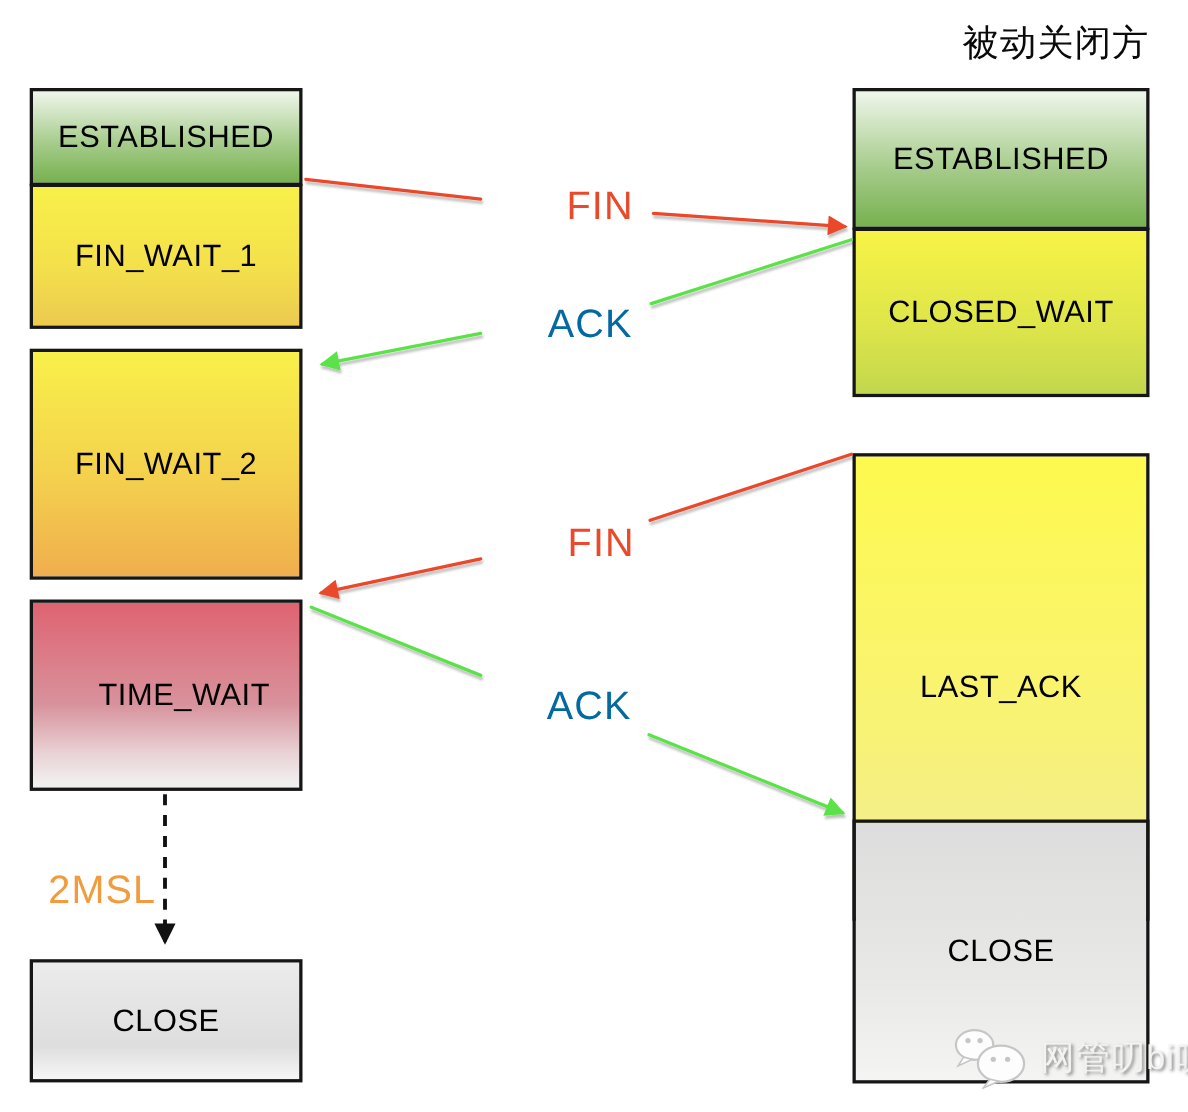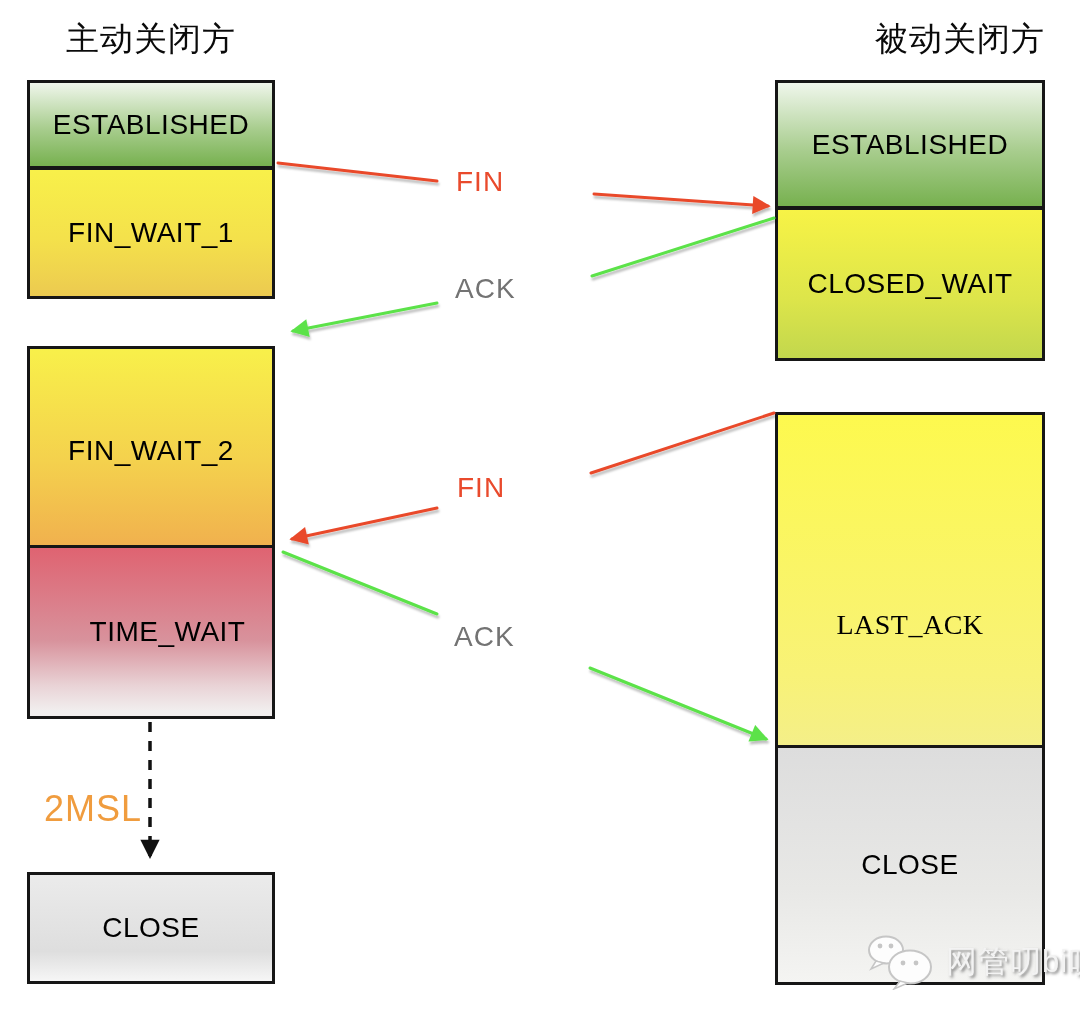--- a/index.html
+++ b/index.html
@@ -17,36 +17,36 @@
   .state{
     position:absolute;box-sizing:border-box;border:3px solid #161616;
     display:flex;align-items:center;justify-content:center;
     font-size:28px;letter-spacing:0.5px;color:#000;
   }
   .lcol{left:27px;width:248px;}
   .rcol{left:775px;width:270px;}
 
   .l-est {top:80px;height:89px; background:linear-gradient(180deg,#eff6eb 0%,#a8cd8e 55%,#77b14f 100%);}
   .l-fw1 {top:167px;height:132px;background:linear-gradient(180deg,#f8f04a 0%,#f4e14b 55%,#ecca50 100%);text-align:center;}
-  .l-fw2 {top:346px;height:210px;background:linear-gradient(180deg,#f8f04a 0%,#f4d14d 55%,#f0ae4e 100%);}
+  .l-fw2 {top:317px;height:210px;background:linear-gradient(180deg,#f8f04a 0%,#f4d14d 55%,#f0ae4e 100%);}
   .l-tw  {top:545px;height:174px;background:linear-gradient(180deg,#df6371 0%,#d8929c 55%,#e9d3d6 82%,#f1eeee 97%);padding-left:33px;}
   .l-cl  {top:872px;height:112px;background:linear-gradient(180deg,#ebebeb 0%,#dedede 72%,#f6f6f6 100%);}
 
   .r-est {top:80px;height:129px;background:linear-gradient(180deg,#eff6eb 0%,#a8cd8e 55%,#77b14f 100%);}
   .r-cw  {top:207px;height:154px;background:linear-gradient(180deg,#f7f346 0%,#dde54a 60%,#c2d74d 100%);}
-  .r-la  {top:412px;height:425px;background:linear-gradient(180deg,#fdf94e 0%,#f8f277 62%,#efeb9e 100%);font-family:Liberation Serif, serif;}
+  .r-la  {top:412px;height:425px;background:linear-gradient(180deg,#fdf94e 0%,#f8f277 62%,#efeb9e 100%);}
   .r-cl  {top:745px;height:240px;background:linear-gradient(180deg,#dddddd 0%,#e8e8e6 60%,#f4f4f2 100%);}
 
   .arrows{position:absolute;left:0;top:0;width:1080px;height:1011px;}
 
   .msg-label{
-    position:absolute;width:120px;text-align:left;font-size:28px;letter-spacing:1px;
+    position:absolute;width:120px;text-align:right;font-size:36px;letter-spacing:1px;
   }
   .msg-fin{color:#e94a2c;}
-  .msg-ack{color:#737373;}
+  .msg-ack{color:#0369a1;}
   .lbl-1{left:456px;top:166px;}
   .lbl-2{left:455px;top:273px;}
   .lbl-3{left:457px;top:472px;}
   .lbl-4{left:454px;top:621px;}
 
   .timer-label{
     position:absolute;left:32px;top:788px;width:110px;text-align:right;
     font-size:36px;color:#f09c3e;letter-spacing:1px;
   }
 
@@ -57,21 +57,20 @@
     font-size:31px;letter-spacing:1px;color:#f3f3f3;
     text-shadow:2px 2px 3px rgba(115,115,115,0.85);
     white-space:nowrap;
   }
 </style>
 </head>
 <body>
 
 <div class="canvas">
 
-  <div class="col-title left">主动关闭方</div>
   <div class="col-title right">被动关闭方</div>
 
   <div class="state lcol l-est">
     <span>ESTABLISHED</span>
   </div>
   <div class="state lcol l-fw1">
     <span>FIN_WAIT_1</span>
   </div>
   <div class="state lcol l-fw2">
     <span>FIN_WAIT_2</span>

